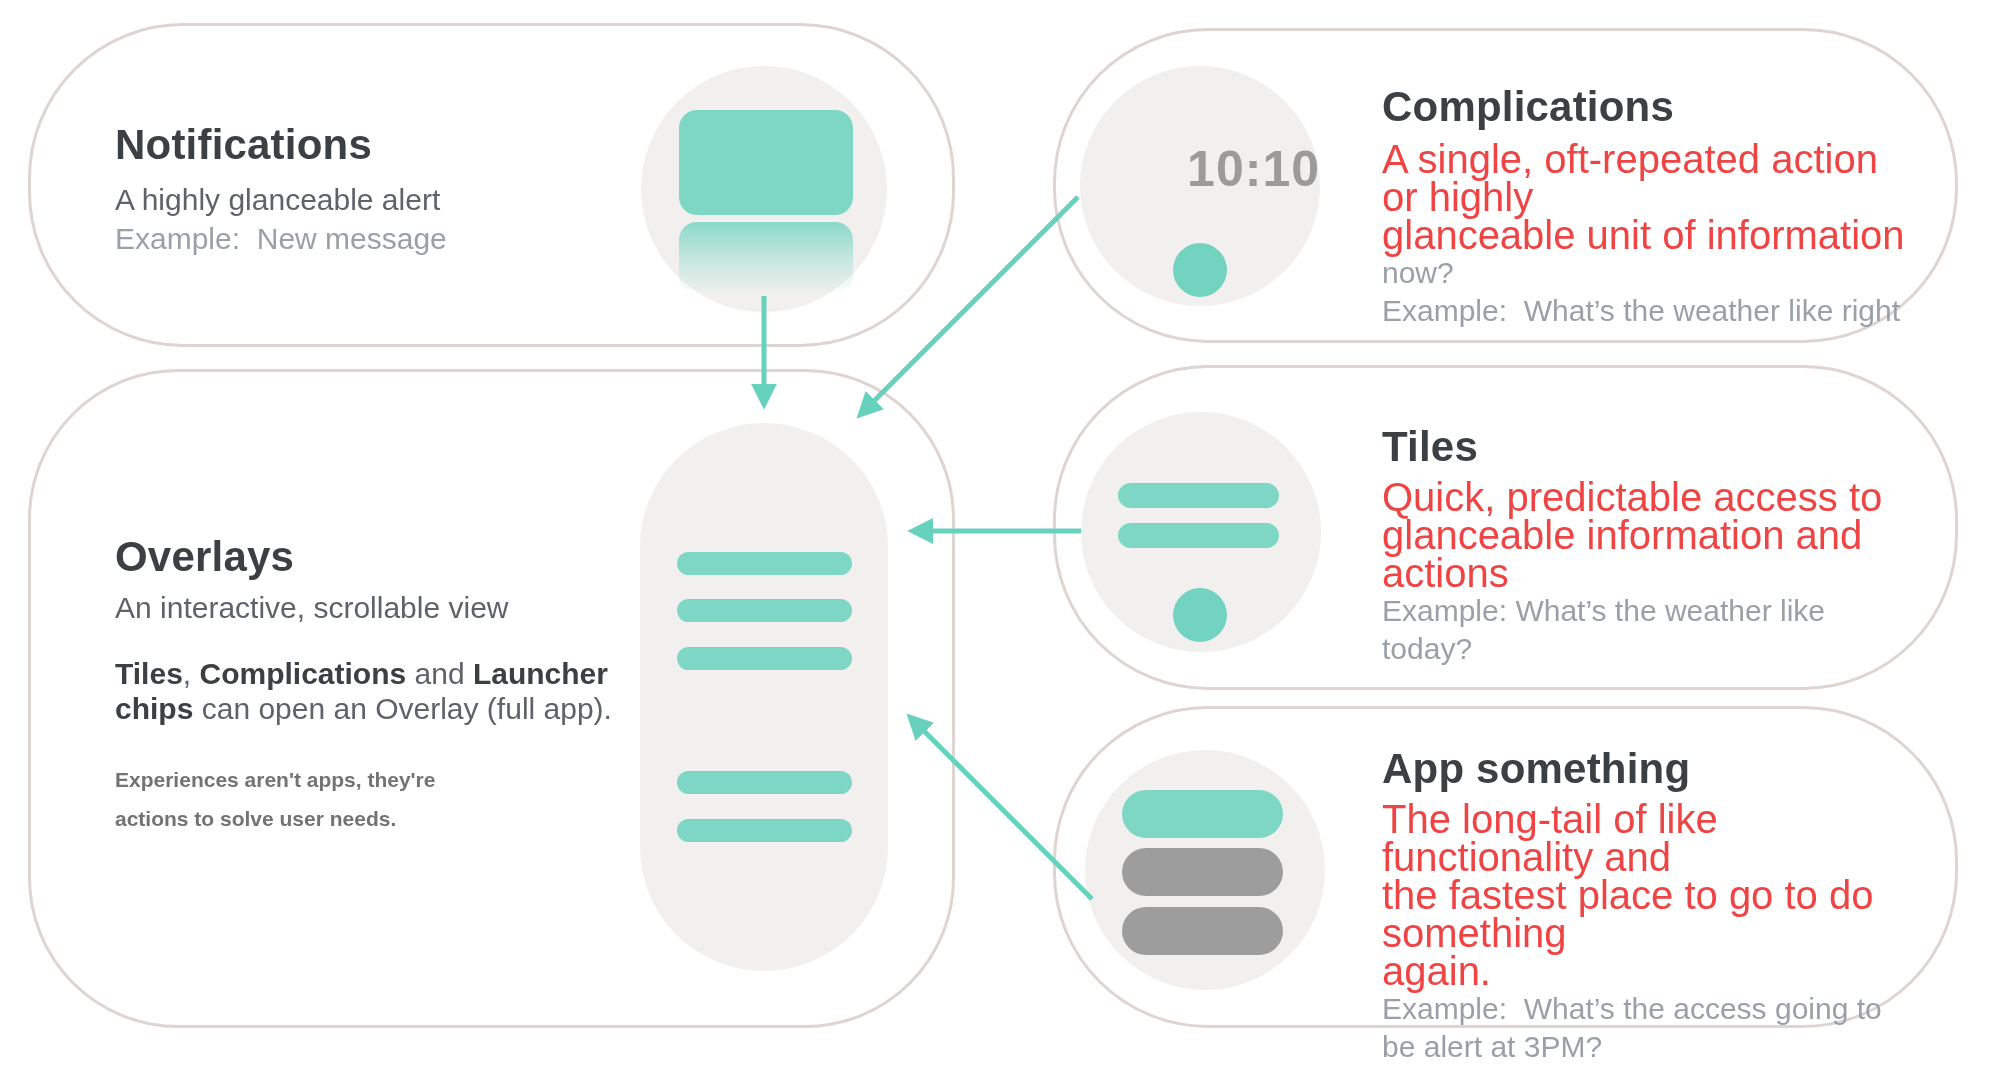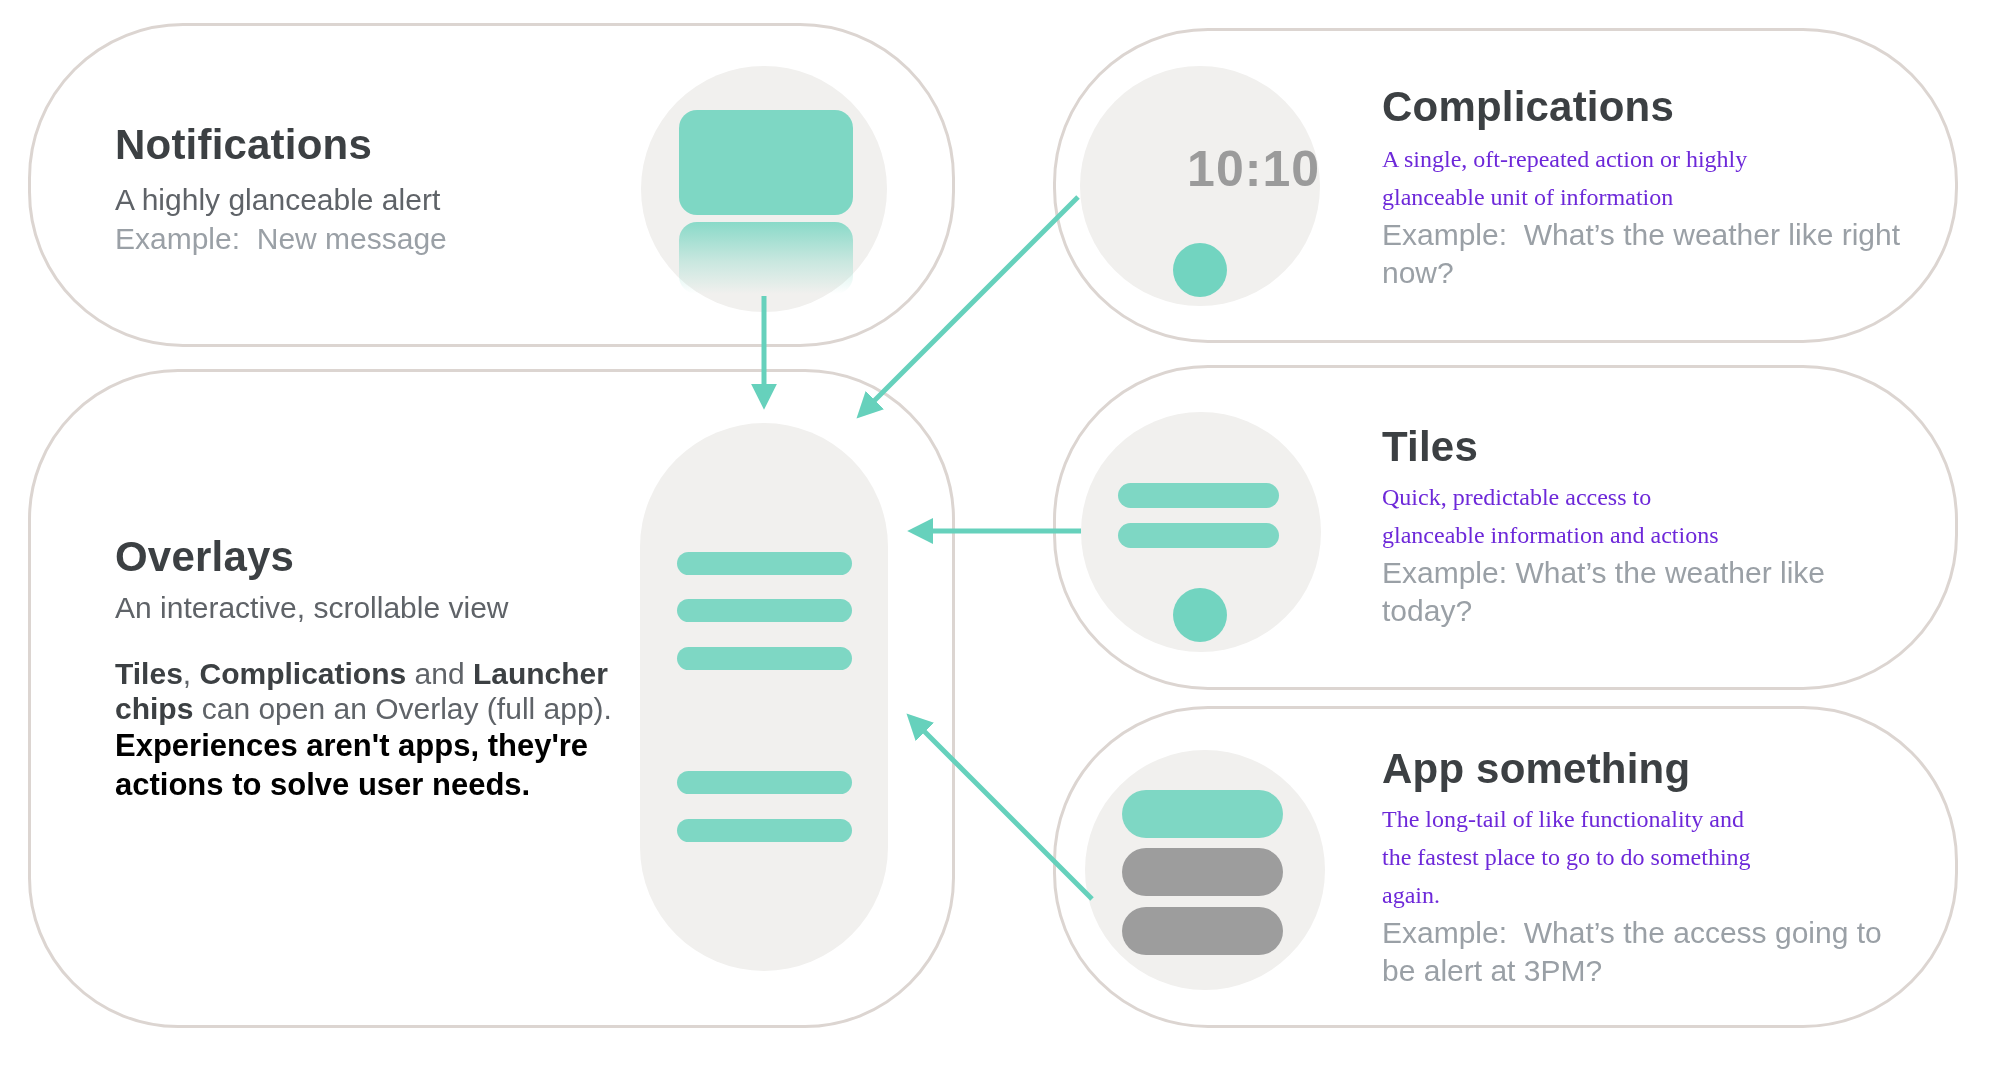--- a/index.html
+++ b/index.html
@@ -49,29 +49,29 @@
   .ov-bar-4{top:771px;}
   .ov-bar-5{top:819px;}
   
   .tblock{position:absolute;}
   .t-notif{left:115px;top:122px;width:500px;}
   .t-comp{left:1382px;top:84px;width:540px;}
   .t-tiles{left:1382px;top:424px;width:540px;}
   .t-launch{left:1382px;top:746px;width:540px;}
   .t-overlays{left:115px;top:534px;width:505px;}
   .title{font-size:42px;line-height:46px;font-weight:700;color:#3c4043;letter-spacing:0.2px;}
-  .body-line{font-size:24px;line-height:38px;color:#6d28d9;white-space:pre-wrap;font-family:Liberation Serif, serif;}
+  .body-line{font-size:40px;line-height:38px;color:#ef4444;white-space:pre-wrap;}
   .example-line{font-size:30px;line-height:38px;color:#9aa0a6;white-space:pre-wrap;}
   .mt8{margin-top:8px;}
   .mt10{margin-top:10px;}
   .mt16{margin-top:12px;}
   .sub-line{font-size:30px;line-height:40px;color:#5f6368;}
   .note{margin-top:28px;font-size:30px;line-height:35px;color:#5f6368;}
   .note b{color:#3c4043;font-weight:700;}
-  .statement{font-size:31px;line-height:39px;font-weight:700;color:#000000;}
+  .statement{margin-top:34px;font-size:21px;line-height:39px;font-weight:700;color:#737373;}
   
   .arrows{position:absolute;left:0;top:0;width:1999px;height:1071px;pointer-events:none;}
 </style>
 </head>
 <body>
 
 <div class="canvas">
 
   <div class="card card-notifications"></div>
   <div class="card card-overlays"></div>
@@ -108,22 +108,22 @@
     <div class="title">Notifications</div>
     <div class="sub-line mt16">A highly glanceable alert</div>
     <div class="example-line">Example:  New message</div>
   </div>
 
   <div class="tblock t-comp">
     <div class="title">Complications</div>
     <div class="mt10">
       <div class="body-line">A single, oft-repeated action or highly</div>
       <div class="body-line">glanceable unit of information</div>
+      <div class="example-line">now?</div>
       <div class="example-line">Example:  What’s the weather like right</div>
-      <div class="example-line">now?</div>
     </div>
   </div>
 
   <div class="tblock t-tiles">
     <div class="title">Tiles</div>
     <div class="mt8">
       <div class="body-line">Quick, predictable access to</div>
       <div class="body-line">glanceable information and actions</div>
       <div class="example-line">Example: What’s the weather like</div>
       <div class="example-line">today?</div>

